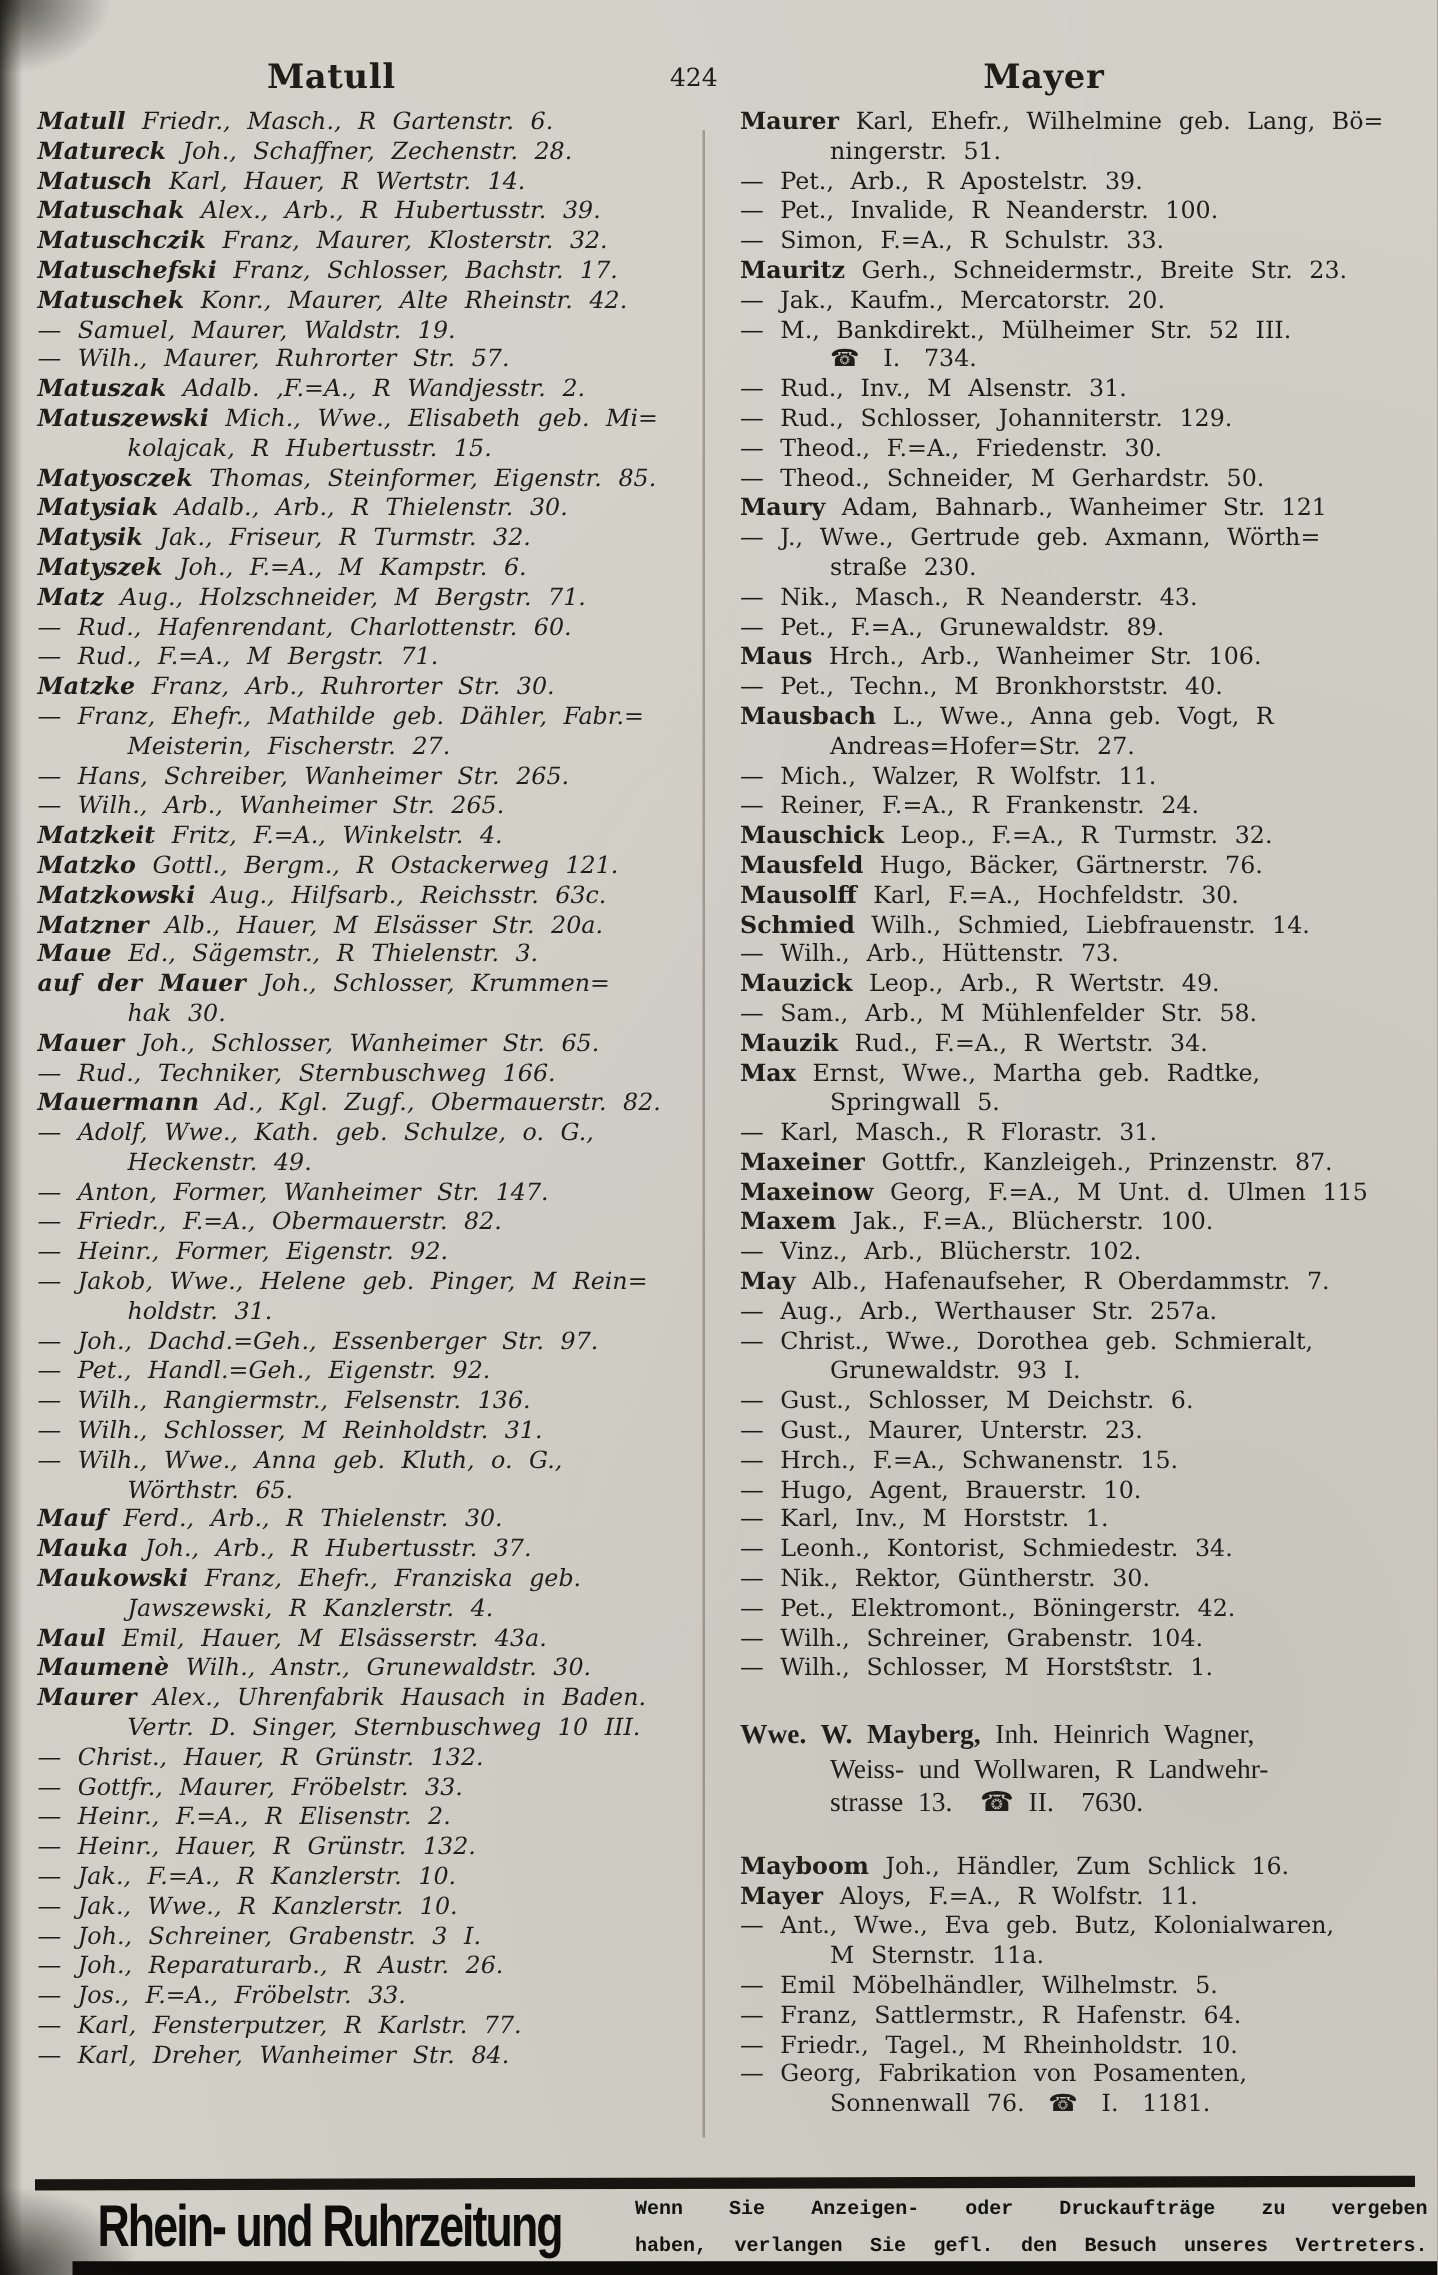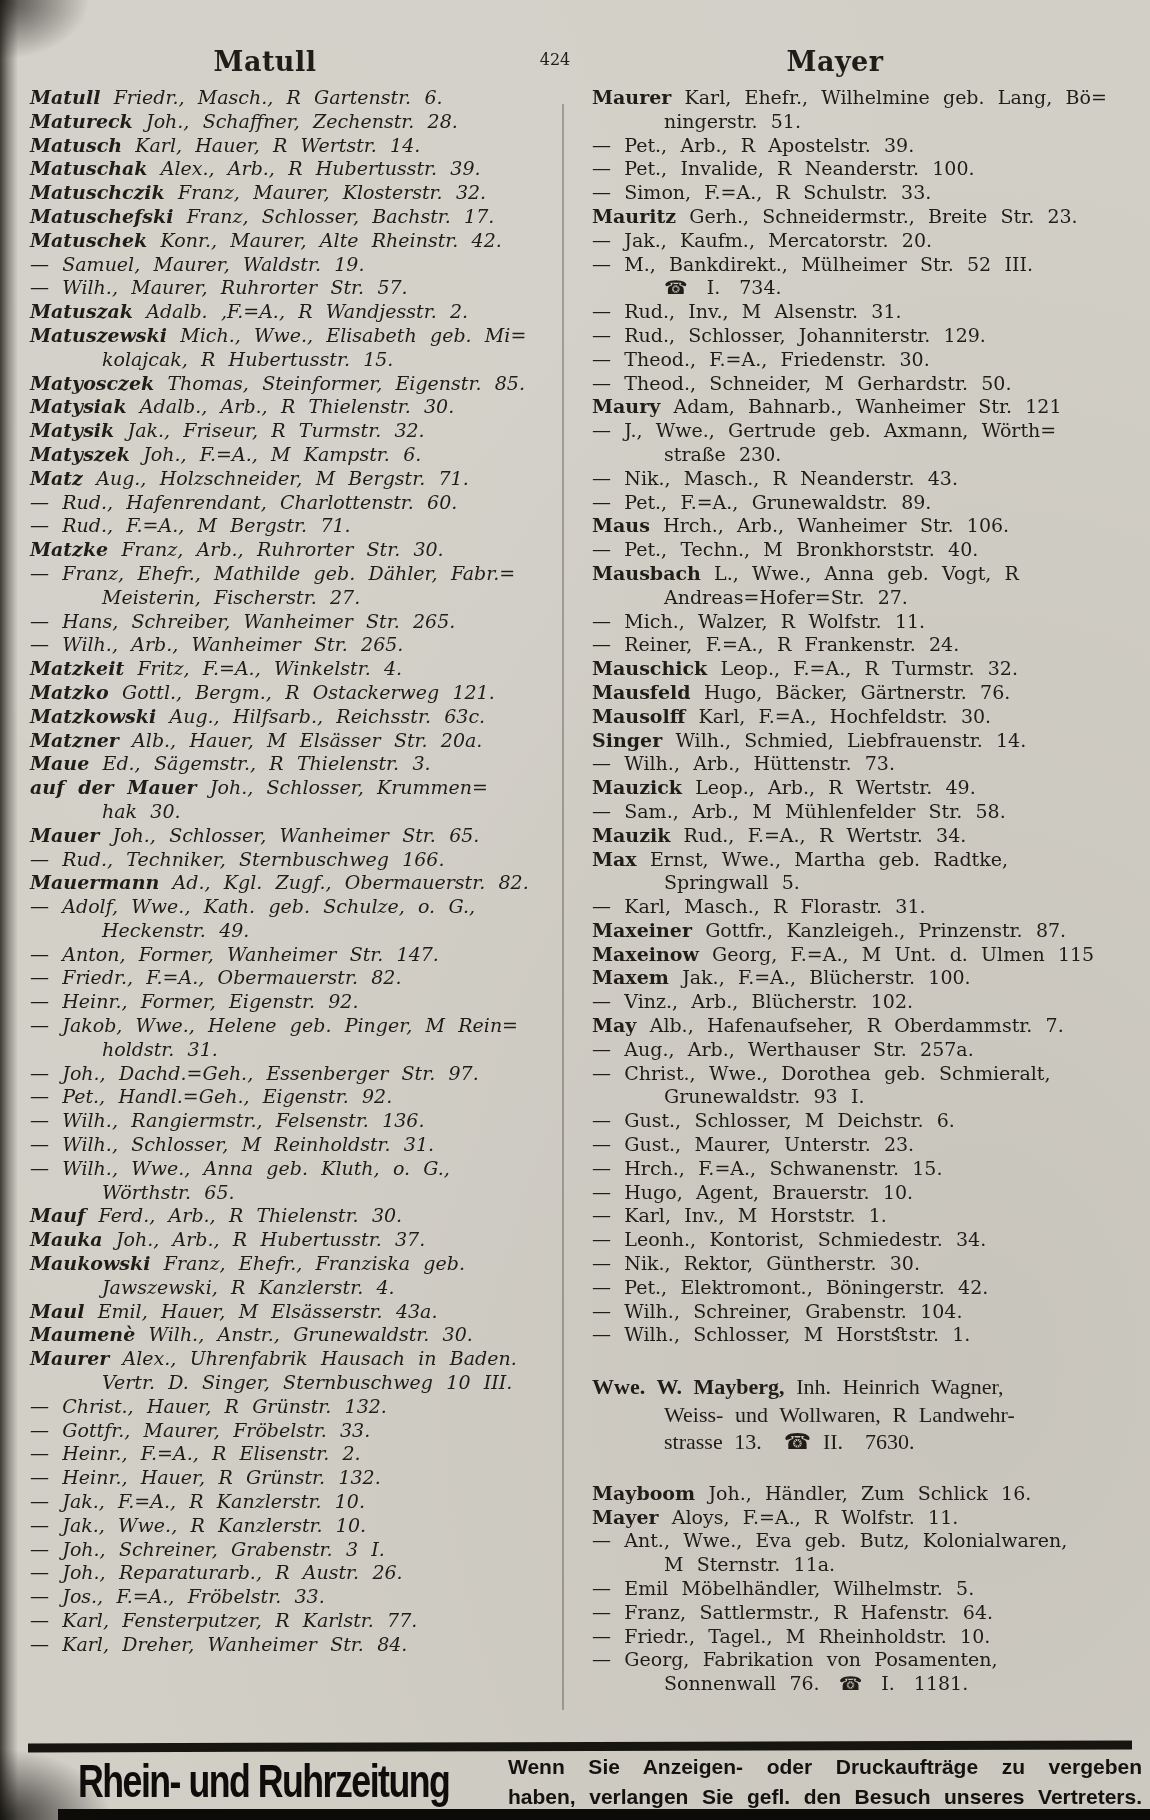--- a/index.html
+++ b/index.html
@@ -14,21 +14,21 @@
   .edge-left{position:absolute;left:0;top:0;width:18px;height:100%;
     background:linear-gradient(to right,#3f3c36,#8f8c84 45%,rgba(210,207,199,0));}
   .corner-tl{position:absolute;left:0;top:0;width:90px;height:60px;
     background:radial-gradient(ellipse at 0 0, rgba(22,20,16,0.75), transparent 70%);}
   .corner-bl{position:absolute;left:0;bottom:0;width:110px;height:70px;
     background:radial-gradient(ellipse at 0 100%, rgba(15,13,10,0.85), transparent 72%);}
 
   .h-left,.h-right{position:absolute;top:46px;font-weight:bold;font-size:27px;letter-spacing:0.5px;text-align:center;}
   .h-left{left:0;width:530px;}
   .h-right{left:595px;width:480px;}
-  .h-page{position:absolute;top:50px;left:500px;width:110px;text-align:center;font-size:16px;}
+  .h-page{position:absolute;top:50px;left:500px;width:110px;text-align:center;font-size:20px;}
 
   .col{position:absolute;top:86px;}
   .col-left{left:30px;width:528px;font-style:italic;}
   .col-right{left:592px;width:552px;}
   .divider{position:absolute;left:562px;top:104px;width:2px;height:1606px;background:rgba(62,58,50,0.35);}
 
   .entry{
     padding-left:72px;text-indent:-72px;
     font-size:19px;line-height:23.8px;word-spacing:0.38em;
   }
@@ -41,21 +41,21 @@
   .ad-rule-top{position:absolute;left:28px;top:1742px;width:1104px;height:9px;background:#17150f;transform:rotate(-0.15deg);}
   .ad-rule-bottom{position:absolute;left:58px;top:1809px;width:1092px;height:11px;background:#0c0b09;}
   .ad-brand{
     position:absolute;left:78px;top:1756px;
     font-family:"Liberation Sans", sans-serif;font-weight:bold;font-size:47px;line-height:50px;
     letter-spacing:-2px;white-space:nowrap;color:#0e0d0b;
     transform:scaleX(0.76);transform-origin:0 0;
   }
   .ad-text{position:absolute;left:508px;top:1752px;width:634px;}
   .ad-line{
-    font-family:Liberation Sans, sans-serif;font-weight:bold;font-size:21px;line-height:30px;
+    font-family:Liberation Mono, monospace;font-weight:bold;font-size:16px;line-height:30px;
     text-align:justify;text-align-last:justify;color:#14120f;
   }
 </style>
 </head>
 <body>
 
 <div class="page">
   <div class="edge-left"></div>
   <div class="corner-tl"></div>
 
@@ -239,21 +239,21 @@
       <div class="entry"><span class="lead plain">—</span> <span class="rest">Mich., Walzer, R Wolfstr. 11.</span></div>
 
       <div class="entry"><span class="lead plain">—</span> <span class="rest">Reiner, F.=A., R Frankenstr. 24.</span></div>
 
       <div class="entry"><span class="lead">Mauschick</span> <span class="rest">Leop., F.=A., R Turmstr. 32.</span></div>
 
       <div class="entry"><span class="lead">Mausfeld</span> <span class="rest">Hugo, Bäcker, Gärtnerstr. 76.</span></div>
 
       <div class="entry"><span class="lead">Mausolff</span> <span class="rest">Karl, F.=A., Hochfeldstr. 30.</span></div>
 
-      <div class="entry"><span class="lead">Singer</span> <span class="rest">Wilh., Schmied, Liebfrauenstr. 14.</span></div>
+      <div class="entry"><span class="lead">Schmied</span> <span class="rest">Wilh., Schmied, Liebfrauenstr. 14.</span></div>
 
       <div class="entry"><span class="lead plain">—</span> <span class="rest">Wilh., Arb., Hüttenstr. 73.</span></div>
 
       <div class="entry"><span class="lead">Mauzick</span> <span class="rest">Leop., Arb., R Wertstr. 49.</span></div>
 
       <div class="entry"><span class="lead plain">—</span> <span class="rest">Sam., Arb., M Mühlenfelder Str. 58.</span></div>
 
       <div class="entry"><span class="lead">Mauzik</span> <span class="rest">Rud., F.=A., R Wertstr. 34.</span></div>
 
       <div class="entry"><span class="lead">Max</span> <span class="rest">Ernst, Wwe., Martha geb. Radtke,

